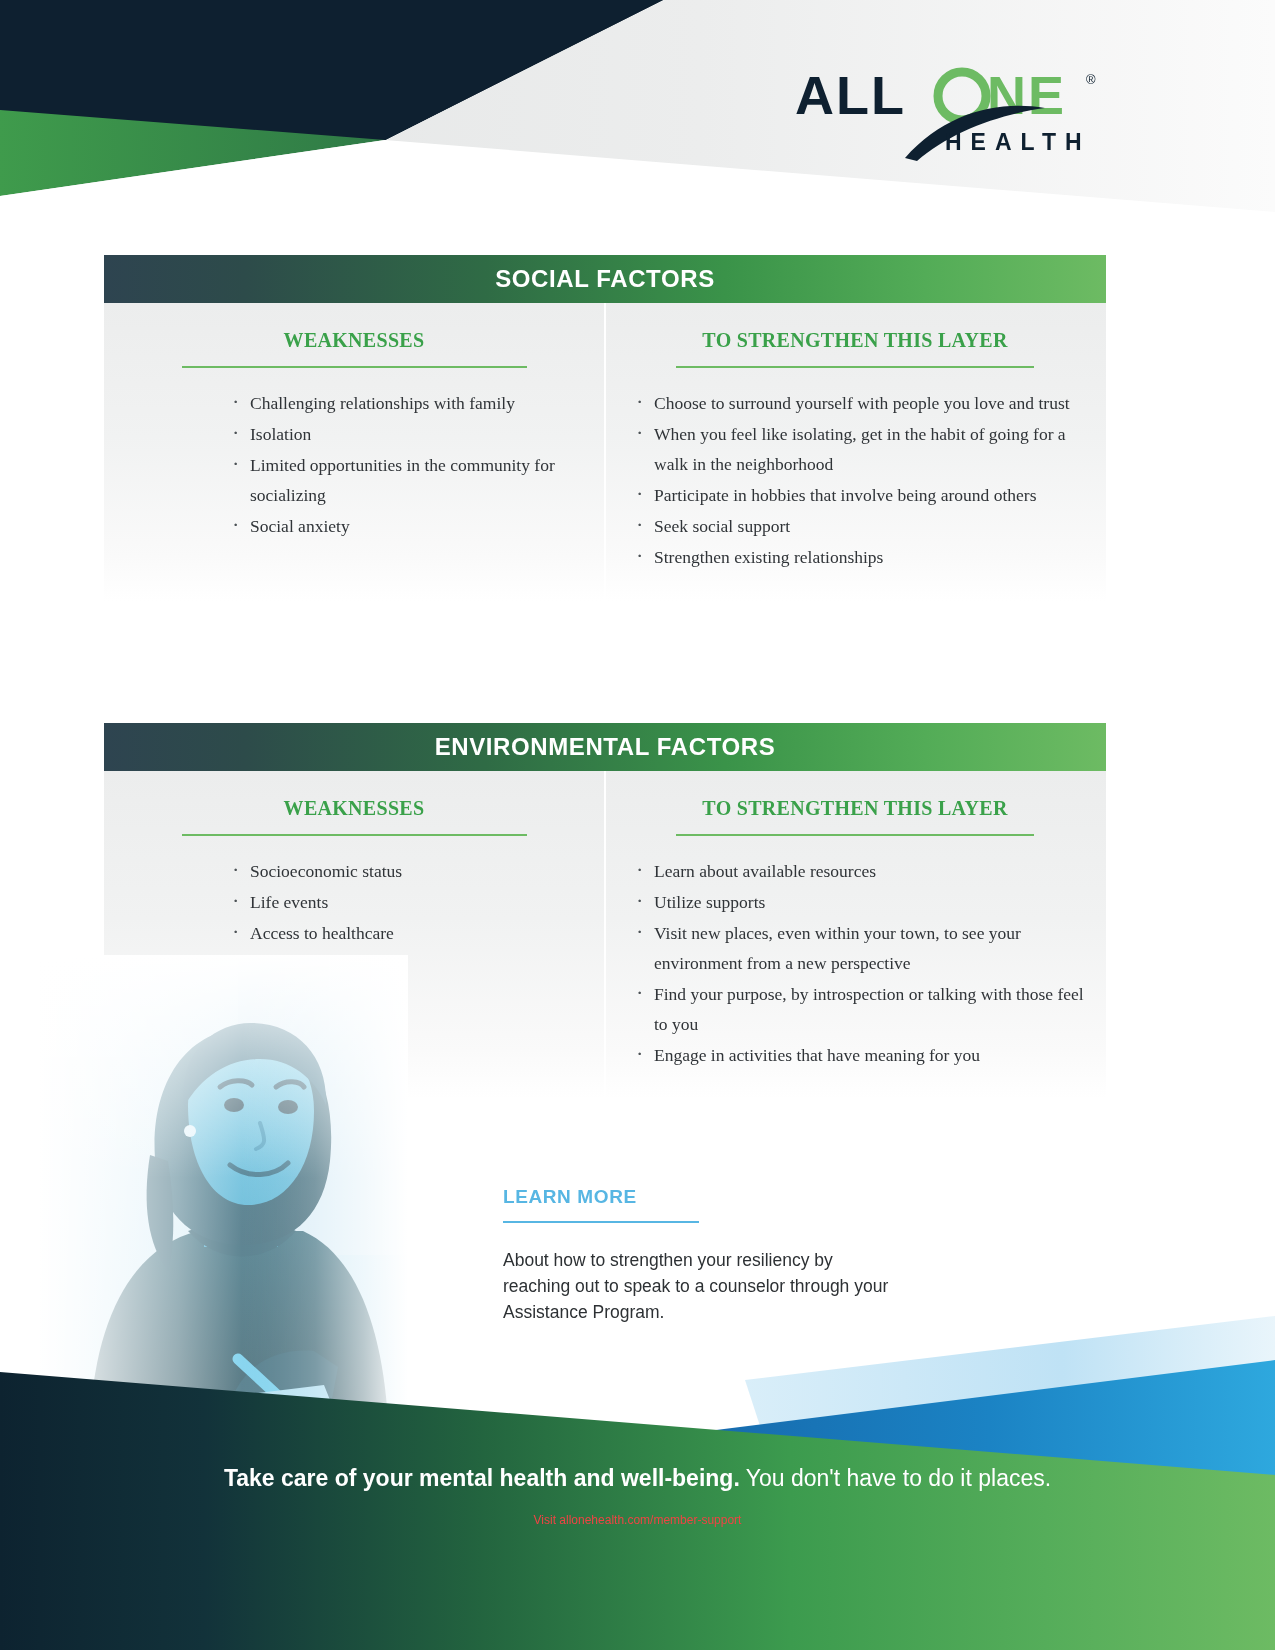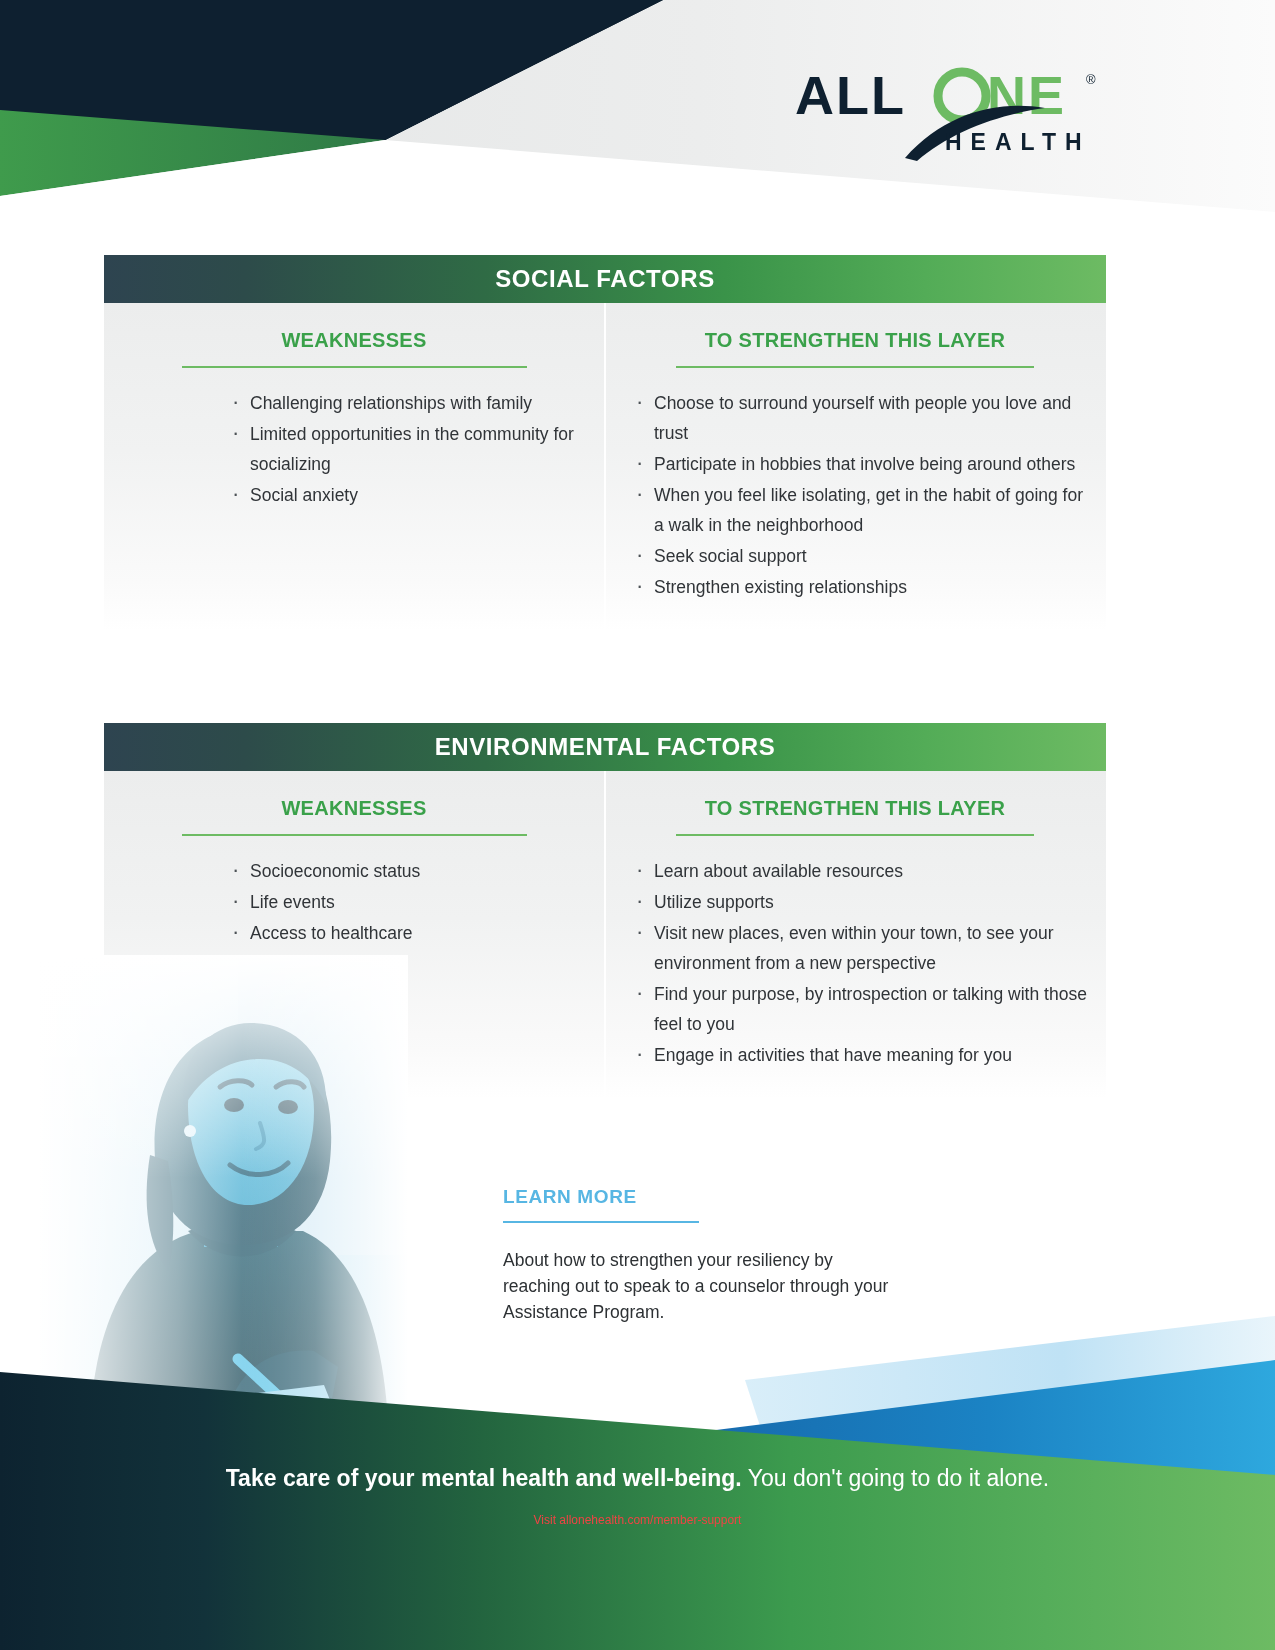--- a/index.html
+++ b/index.html
@@ -50,20 +50,21 @@
   }
   .section-header-title {
     color: #ffffff;
     font-size: 24px;
     font-weight: bold;
     letter-spacing: 0.6px;
   }
   .section-body {
     display: flex;
     background: linear-gradient(180deg, #eceded 0%, #f1f2f2 45%, #fafafa 85%, #ffffff 100%);
+    font-family: Liberation Serif, serif;
   }
   .col {
     padding: 26px 0 28px 0;
     position: relative;
   }
   .col-left  { width: 500px; }
   .col-right { width: 502px; }
   .col-right::before {
     content: "";
     position: absolute;
@@ -216,31 +217,32 @@
   <div class="section" style="top:255px;">
     <div class="section-header">
       <span class="section-header-title">SOCIAL FACTORS</span>
     </div>
     <div class="section-body">
       <div class="col col-left">
         <div class="col-title">WEAKNESSES</div>
         <div class="col-rule"></div>
         <ul class="bullets">
             <li>Challenging relationships with family</li>
+            <li>Isolation</li>
             <li>Limited opportunities in the community for socializing</li>
             <li>Social anxiety</li>
           </ul>
       </div>
       <div class="col col-right">
         <div class="col-title">TO STRENGTHEN THIS LAYER</div>
         <div class="col-rule"></div>
         <ul class="bullets">
             <li>Choose to surround yourself with people you love and trust</li>
+            <li>When you feel like isolating, get in the habit of going for a walk in the neighborhood</li>
             <li>Participate in hobbies that involve being around others</li>
-            <li>When you feel like isolating, get in the habit of going for a walk in the neighborhood</li>
             <li>Seek social support</li>
             <li>Strengthen existing relationships</li>
           </ul>
       </div>
     </div>
   </div>
 
   <div class="section" style="top:723px;">
     <div class="section-header">
       <span class="section-header-title">ENVIRONMENTAL FACTORS</span>
@@ -371,18 +373,18 @@
       </linearGradient>
     </defs>
     <polygon points="745,120 1275,56 1275,132 760,166" fill="url(#lightBlueBand)"></polygon>
     <polygon points="700,172 1275,100 1275,255 640,215" fill="url(#blueBand)"></polygon>
     <polygon points="0,112 1275,215 1275,390 0,390" fill="url(#footerGrad)"></polygon>
   </svg>
 
   <div class="footer-text">
     <div class="footer-line1">
       <b>Take care of your mental health and well-being.</b>
-      <span class="light">You don't going to do it alone.</span>
+      <span class="light">You don't have to do it places.</span>
     </div>
     <div class="footer-line2">Visit allonehealth.com/member-support</div>
   </div>
 
 </div>
 
 </body></html>

